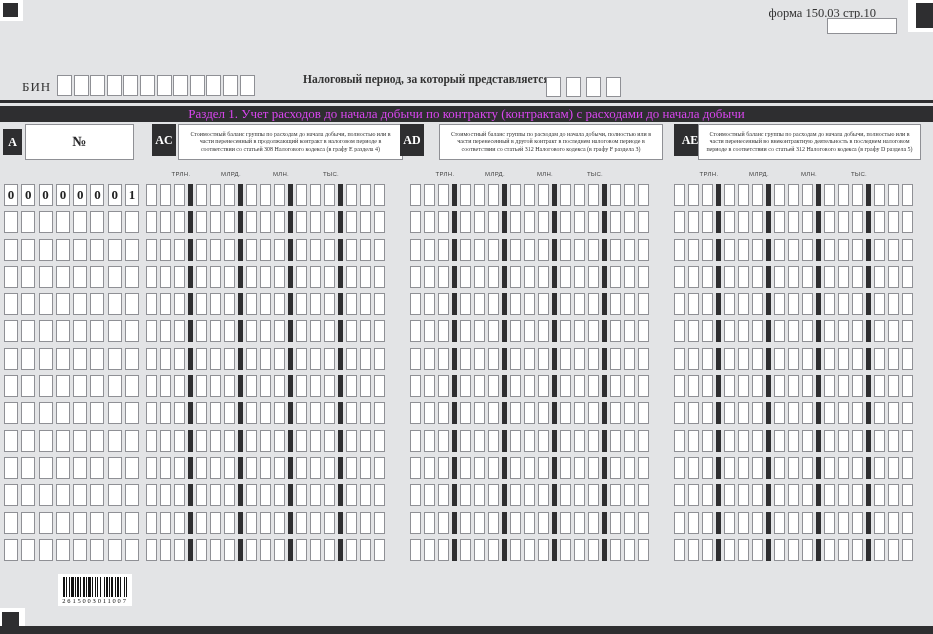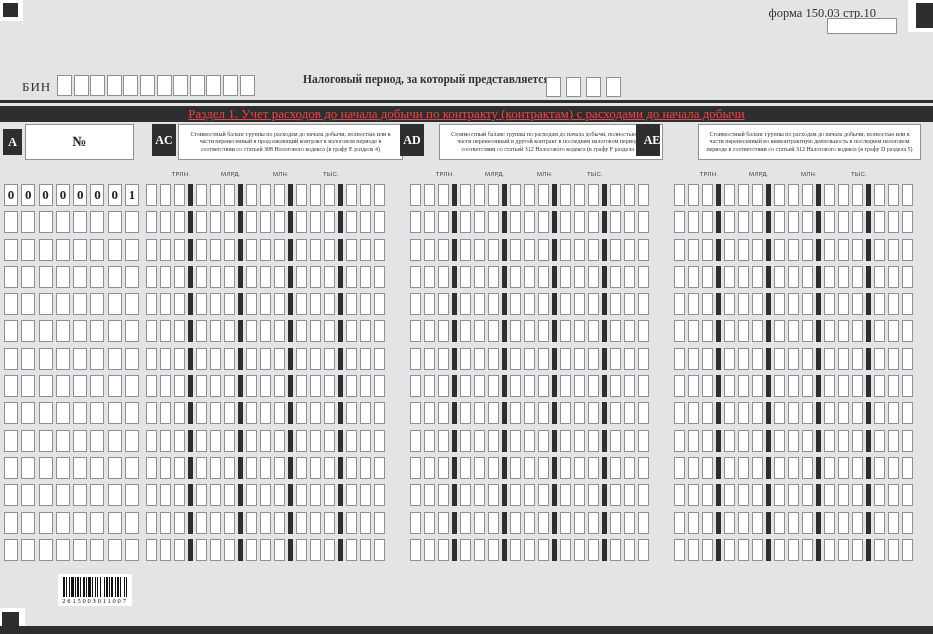--- a/index.html
+++ b/index.html
@@ -27,33 +27,33 @@
   .bin-cell { width:15px; height:21px; margin-right:1.6px; background:#fff; border:1px solid #8f9095; }
 
   
   .period-label { left:303px; top:73px; font-weight:bold; font-size:11.5px; line-height:12.5px; color:#333; }
   .year-cells { left:546px; top:77px; display:flex; }
   .year-cell { width:15px; height:20px; margin-right:5px; background:#fff; border:1px solid #8f9095; }
 
   
   .topline { left:0; top:100px; width:933px; height:3px; }
   .section-bar { left:0; top:106px; width:933px; height:16px; }
-  .section-bar span { display:block; text-align:center; color:#ef4444; font-size:13px; line-height:16px;text-decoration:underline; }
+  .section-bar span { display:block; text-align:center; color:#d946ef; font-size:13px; line-height:16px; }
 
   
   .codecell { top:124px; width:24px; height:32px; color:#fff; font-weight:bold; font-size:12px;
               display:flex; align-items:center; justify-content:center; }
   .code-a { left:3px; top:129px; width:19px; height:26px; }
   .numhead { left:25px; top:124px; width:109px; height:36px; display:flex; align-items:center; justify-content:center;
              font-weight:bold; font-size:14px; }
   .desc { top:124px; height:36px; display:flex; align-items:center; justify-content:center;
           font-size:6px; line-height:1.2; text-align:center; padding:1px 6px; color:#333; }
   .code-ac { left:152px; } .desc-ac { left:178px; width:225px; }
   .code-ad { left:400px; } .desc-ad { left:439px; width:224px; }
-  .code-ae { left:636px;padding-left:8px; } .desc-ae { left:698px; width:223px; }
+  .code-ae { left:674px;padding-left:8px; } .desc-ae { left:698px; width:223px; }
 
   
   .scale-label { position:absolute; top:171px; transform:translateX(-50%); font-size:6px; color:#444;
                  font-family:"Liberation Sans", sans-serif; letter-spacing:0.3px; }
 
   
   .grid { left:0; top:184px; width:933px; }
   .row { position:relative; height:22px; margin-bottom:5.3px; }
   .num-field { position:absolute; left:4px; top:0; display:flex; }
   .num-cell { width:14px; height:22px; margin-right:3.3px; background:#fff; border:1px solid #8f9095;

